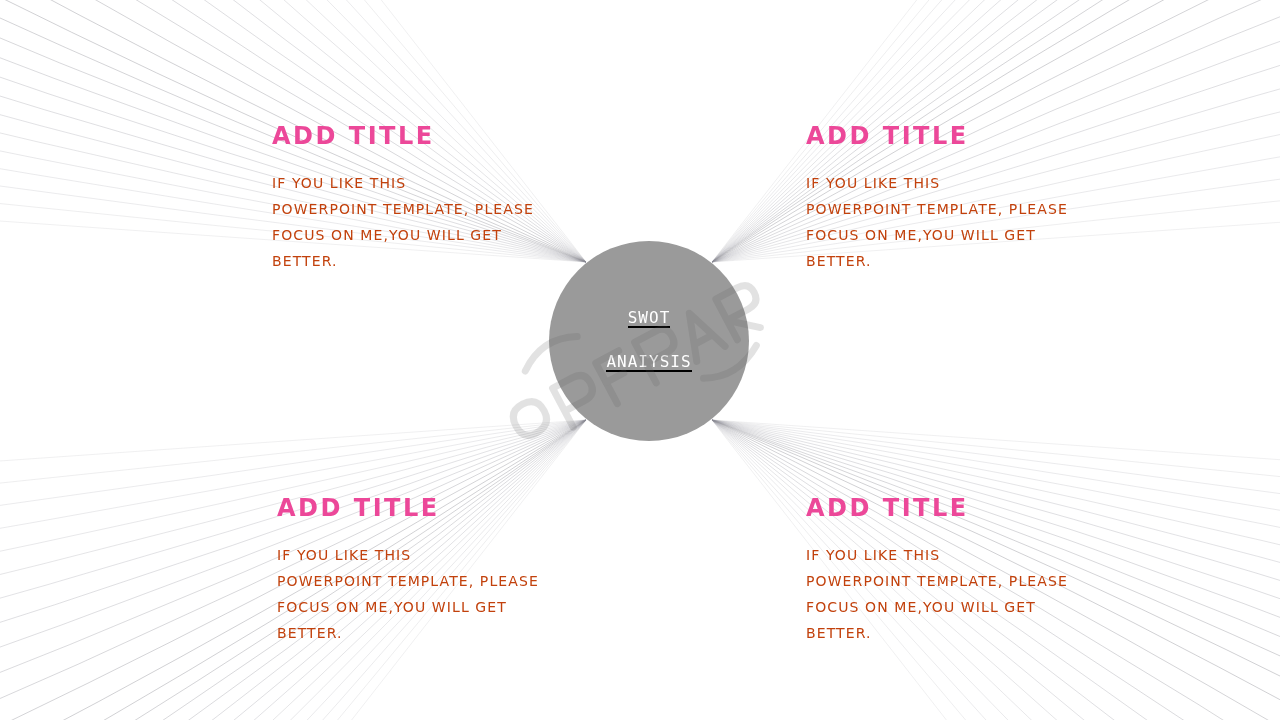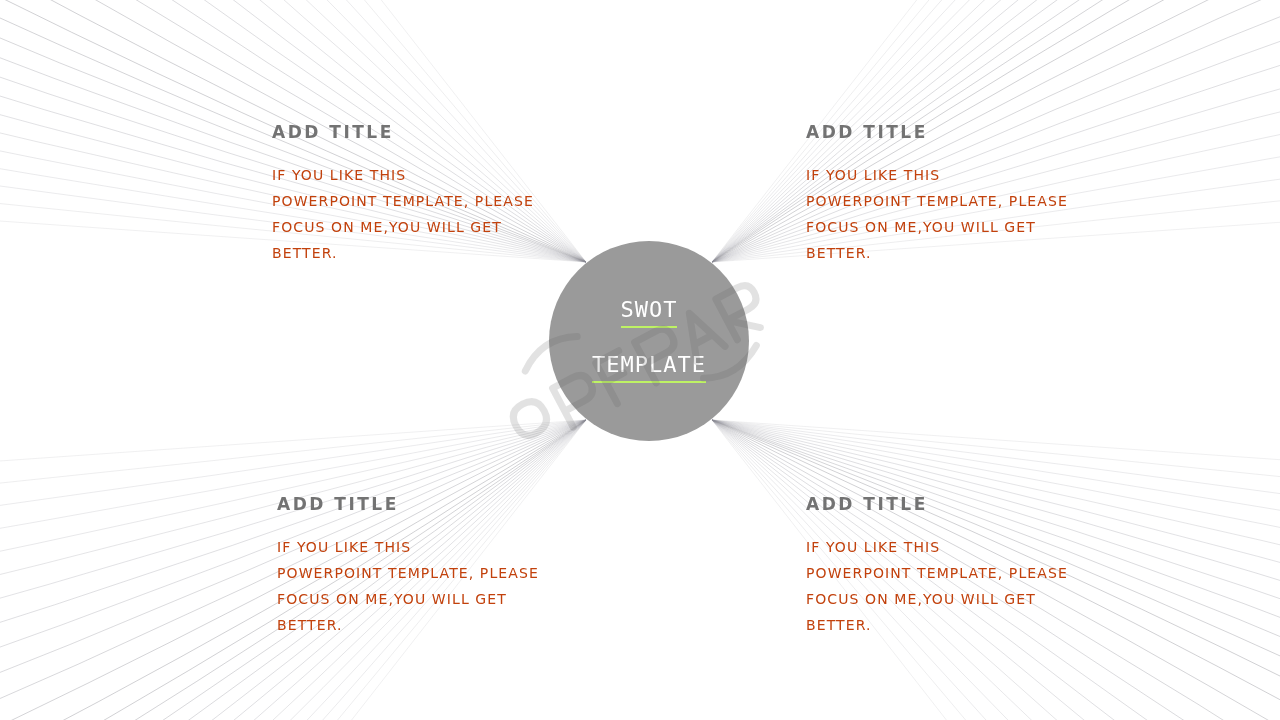--- a/index.html
+++ b/index.html
@@ -48,43 +48,42 @@
     border-radius: 50%;
     display: flex;
     flex-direction: column;
     align-items: center;
     justify-content: center;
     overflow: hidden;
   }
   .circle-label {
     color: #ffffff;
     font-family: "DejaVu Sans Mono", "Liberation Mono", monospace;
-    font-size: 22px;
+    font-size: 16px;
     letter-spacing: 1px;
     line-height: 1;
     text-align: center;
-    padding-bottom: 5px;
-    border-bottom: 2px solid #bef264;
+    border-bottom: 2px solid #000000;
     white-space: nowrap;
   }
   .circle-label.line1 { margin-bottom: 26px; }
   .circle-label.line2 { }
 
   
   .quad {
     position: absolute;
     z-index: 6;
     width: 330px;
   }
   .quad-title {
     font-family: "DejaVu Sans", "Liberation Sans", sans-serif;
     font-weight: bold;
-    font-size: 17px;
+    font-size: 24px;
     letter-spacing: 2.5px;
-    color: #737373;
+    color: #ec4899;
     margin: 0 0 20px 0;
     white-space: nowrap;
   }
   .quad-body {
     font-family: "DejaVu Sans", "Liberation Sans", sans-serif;
     font-size: 14px;
     letter-spacing: 1.1px;
     color: #c2410c;
     line-height: 26px;
     margin: 0;
@@ -218,21 +217,21 @@
         <path d="M 712.0 420.0 Q 1242.0 950.9 1749.5 1503.4" stroke="#8d8d96" stroke-opacity="0.35" stroke-width="0.53" fill="none"></path>
         <path d="M 712.0 420.0 Q 1220.0 971.8 1712.6 1537.5" stroke="#8d8d96" stroke-opacity="0.34" stroke-width="0.51" fill="none"></path>
         <path d="M 712.0 420.0 Q 1197.3 991.9 1674.6 1570.4" stroke="#8d8d96" stroke-opacity="0.32" stroke-width="0.48" fill="none"></path>
         <path d="M 712.0 420.0 Q 1173.7 1011.0 1635.5 1602.0" stroke="#8d8d96" stroke-opacity="0.30" stroke-width="0.45" fill="none"></path>
       </g>
   </svg>
 
   <div id="center-circle">
     <div class="circle-inner">
       <div class="circle-label line1">SWOT</div>
-      <div class="circle-label line2">TEMPLATE</div>
+      <div class="circle-label line2">ANAIYSIS</div>
     </div>
   </div>
 
   <svg id="watermark" viewBox="0 0 360 200" xmlns="http://www.w3.org/2000/svg">
     <g transform="rotate(-28 180 100)" fill="none" stroke="#5a5a5a" stroke-width="7" stroke-linecap="round" stroke-linejoin="round">
       <path d="M40 120 q -14 0 -14 -16 q 0 -16 16 -16 q 16 0 16 16 q 0 16 -18 16 z"></path>
       <path d="M76 132 l 0 -44 l 22 0 q 14 0 14 13 q 0 13 -14 13 l -22 0"></path>
       <path d="M126 132 l 0 -46 l 26 0"></path>
       <path d="M126 108 l 20 0"></path>
       <path d="M170 86 l 0 46 M170 86 l 24 0 q 12 0 12 12 q 0 12 -12 12 l -24 0"></path>

